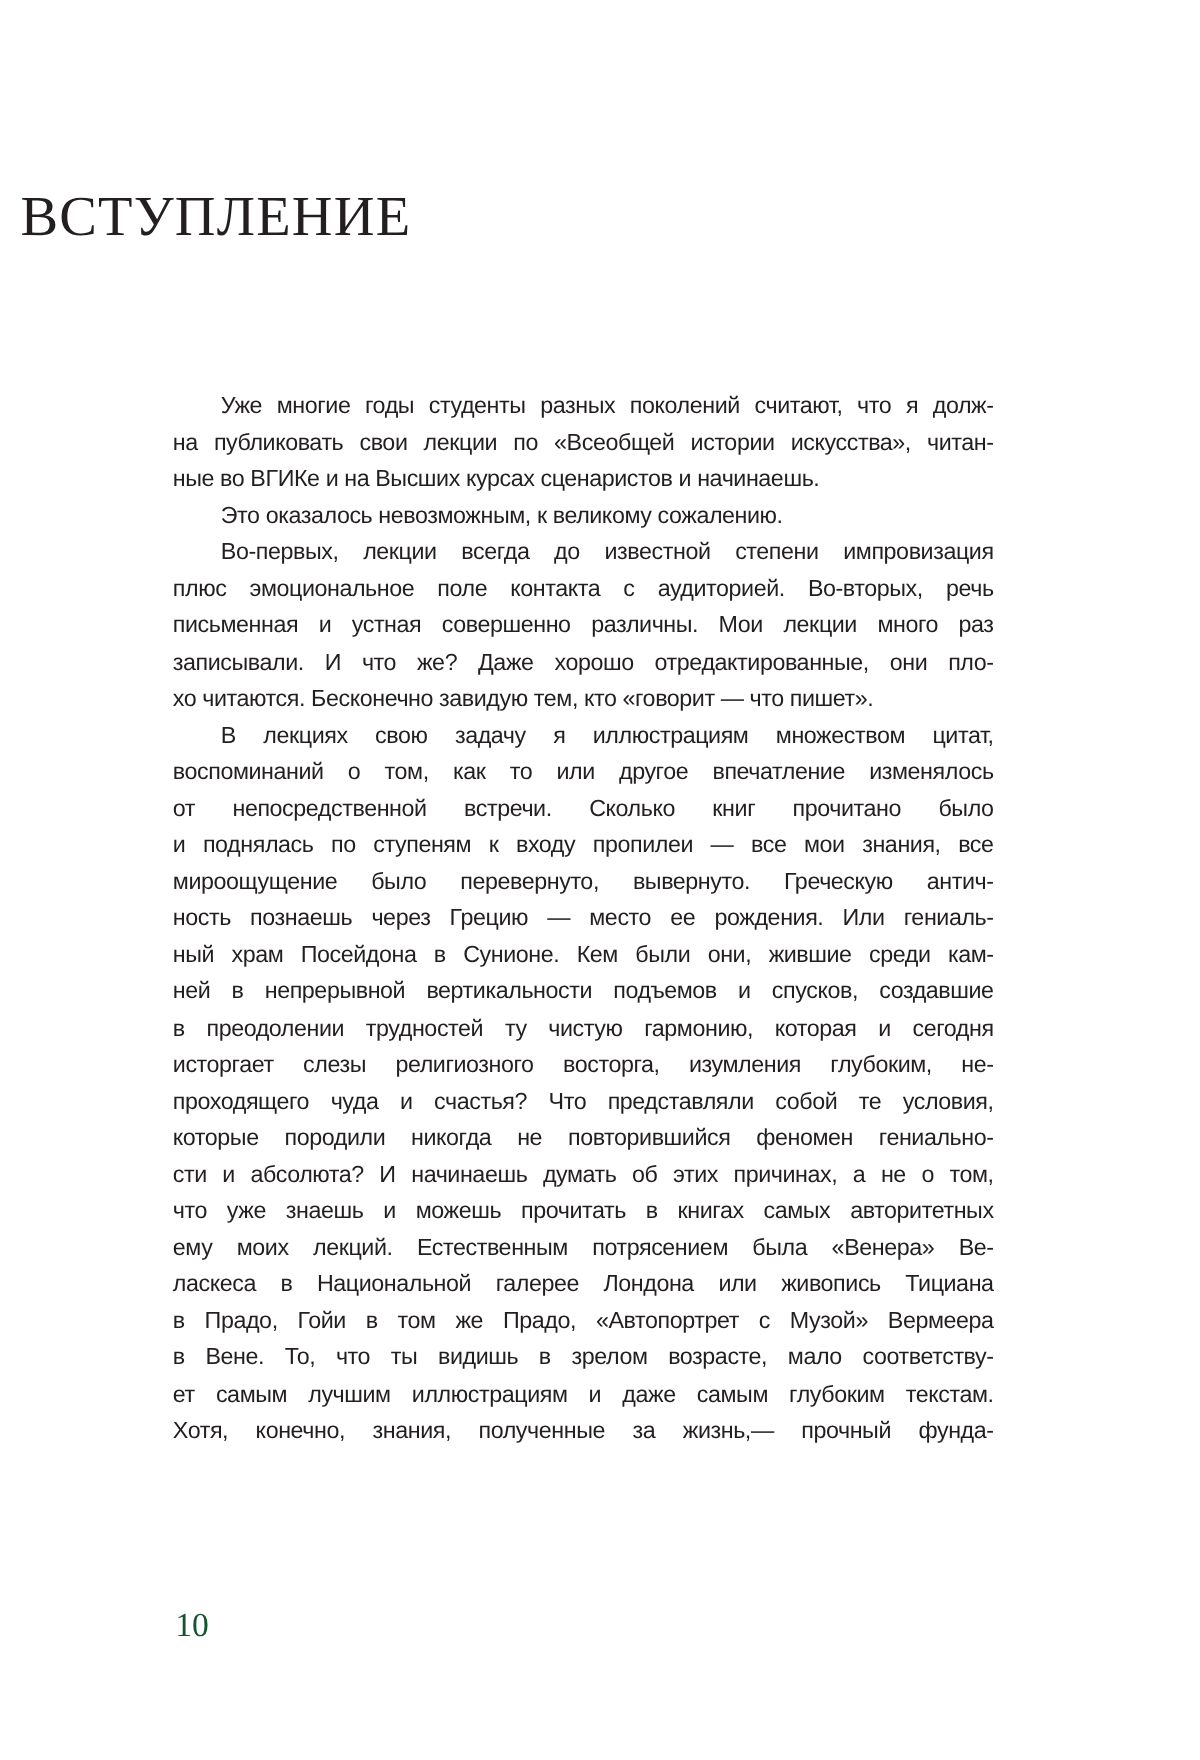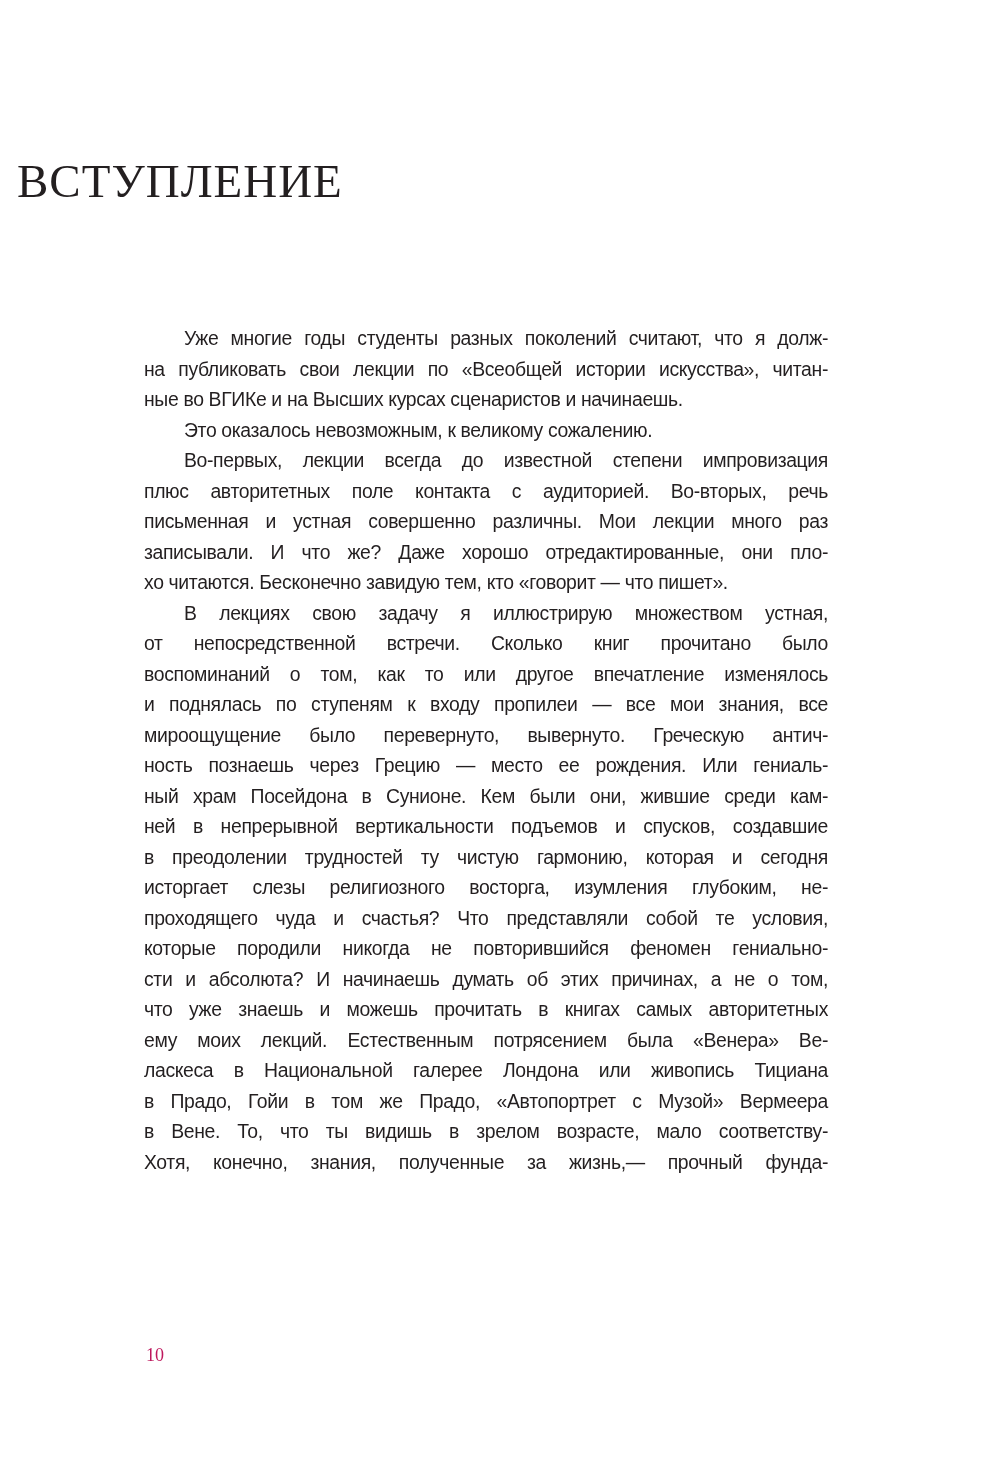--- a/index.html
+++ b/index.html
@@ -65,22 +65,22 @@
       width: 100%;
       text-align: justify;
       text-align-last: inherit;
       white-space: normal;
     }
     .page-number {
       position: absolute;
       top: 1338px;
       left: 146px;
       font-family: "Liberation Serif", "DejaVu Serif", serif;
-      font-size: 18px;
-      color: #be185d;
+      font-size: 28px;
+      color: #14532d;
       line-height: 34px;
     }
   </style>
 </head>
 <body>
 
 <div class="page">
   <h1 class="chapter-title">ВСТУПЛЕНИЕ</h1>
 
   <div class="body-text" id="body-text">
@@ -93,39 +93,39 @@
       <div class="line last outdent">
         <span>ные во ВГИКе и на Высших курсах сценаристов и начинаешь.</span>
       </div>
       <div class="line last">
         <span>Это оказалось невозможным, к великому сожалению.</span>
       </div>
       <div class="line">
         <span>Во-первых, лекции всегда до известной степени импровизация</span>
       </div>
       <div class="line outdent">
-        <span>плюс авторитетных поле контакта с аудиторией. Во-вторых, речь</span>
+        <span>плюс эмоциональное поле контакта с аудиторией. Во-вторых, речь</span>
       </div>
       <div class="line outdent">
         <span>письменная и устная совершенно различны. Мои лекции много раз</span>
       </div>
       <div class="line outdent">
         <span>записывали. И что же? Даже хорошо отредактированные, они пло-</span>
       </div>
       <div class="line last outdent">
         <span>хо читаются. Бесконечно завидую тем, кто «говорит — что пишет».</span>
       </div>
       <div class="line">
-        <span>В лекциях свою задачу я иллюстрирую множеством устная,</span>
+        <span>В лекциях свою задачу я иллюстрациям множеством цитат,</span>
+      </div>
+      <div class="line outdent">
+        <span>воспоминаний о том, как то или другое впечатление изменялось</span>
       </div>
       <div class="line outdent">
         <span>от непосредственной встречи. Сколько книг прочитано было</span>
-      </div>
-      <div class="line outdent">
-        <span>воспоминаний о том, как то или другое впечатление изменялось</span>
       </div>
       <div class="line outdent">
         <span>и поднялась по ступеням к входу пропилеи — все мои знания, все</span>
       </div>
       <div class="line outdent">
         <span>мироощущение было перевернуто, вывернуто. Греческую антич-</span>
       </div>
       <div class="line outdent">
         <span>ность познаешь через Грецию — место ее рождения. Или гениаль-</span>
       </div>
@@ -159,18 +159,21 @@
       <div class="line outdent">
         <span>ласкеса в Национальной галерее Лондона или живопись Тициана</span>
       </div>
       <div class="line outdent">
         <span>в Прадо, Гойи в том же Прадо, «Автопортрет с Музой» Вермеера</span>
       </div>
       <div class="line outdent">
         <span>в Вене. То, что ты видишь в зрелом возрасте, мало соответству-</span>
       </div>
       <div class="line outdent">
+        <span>ет самым лучшим иллюстрациям и даже самым глубоким текстам.</span>
+      </div>
+      <div class="line outdent">
         <span>Хотя, конечно, знания, полученные за жизнь,— прочный фунда-</span>
       </div>
     </div>
 
   <div class="page-number">10</div>
 </div>
 
 </body></html>

